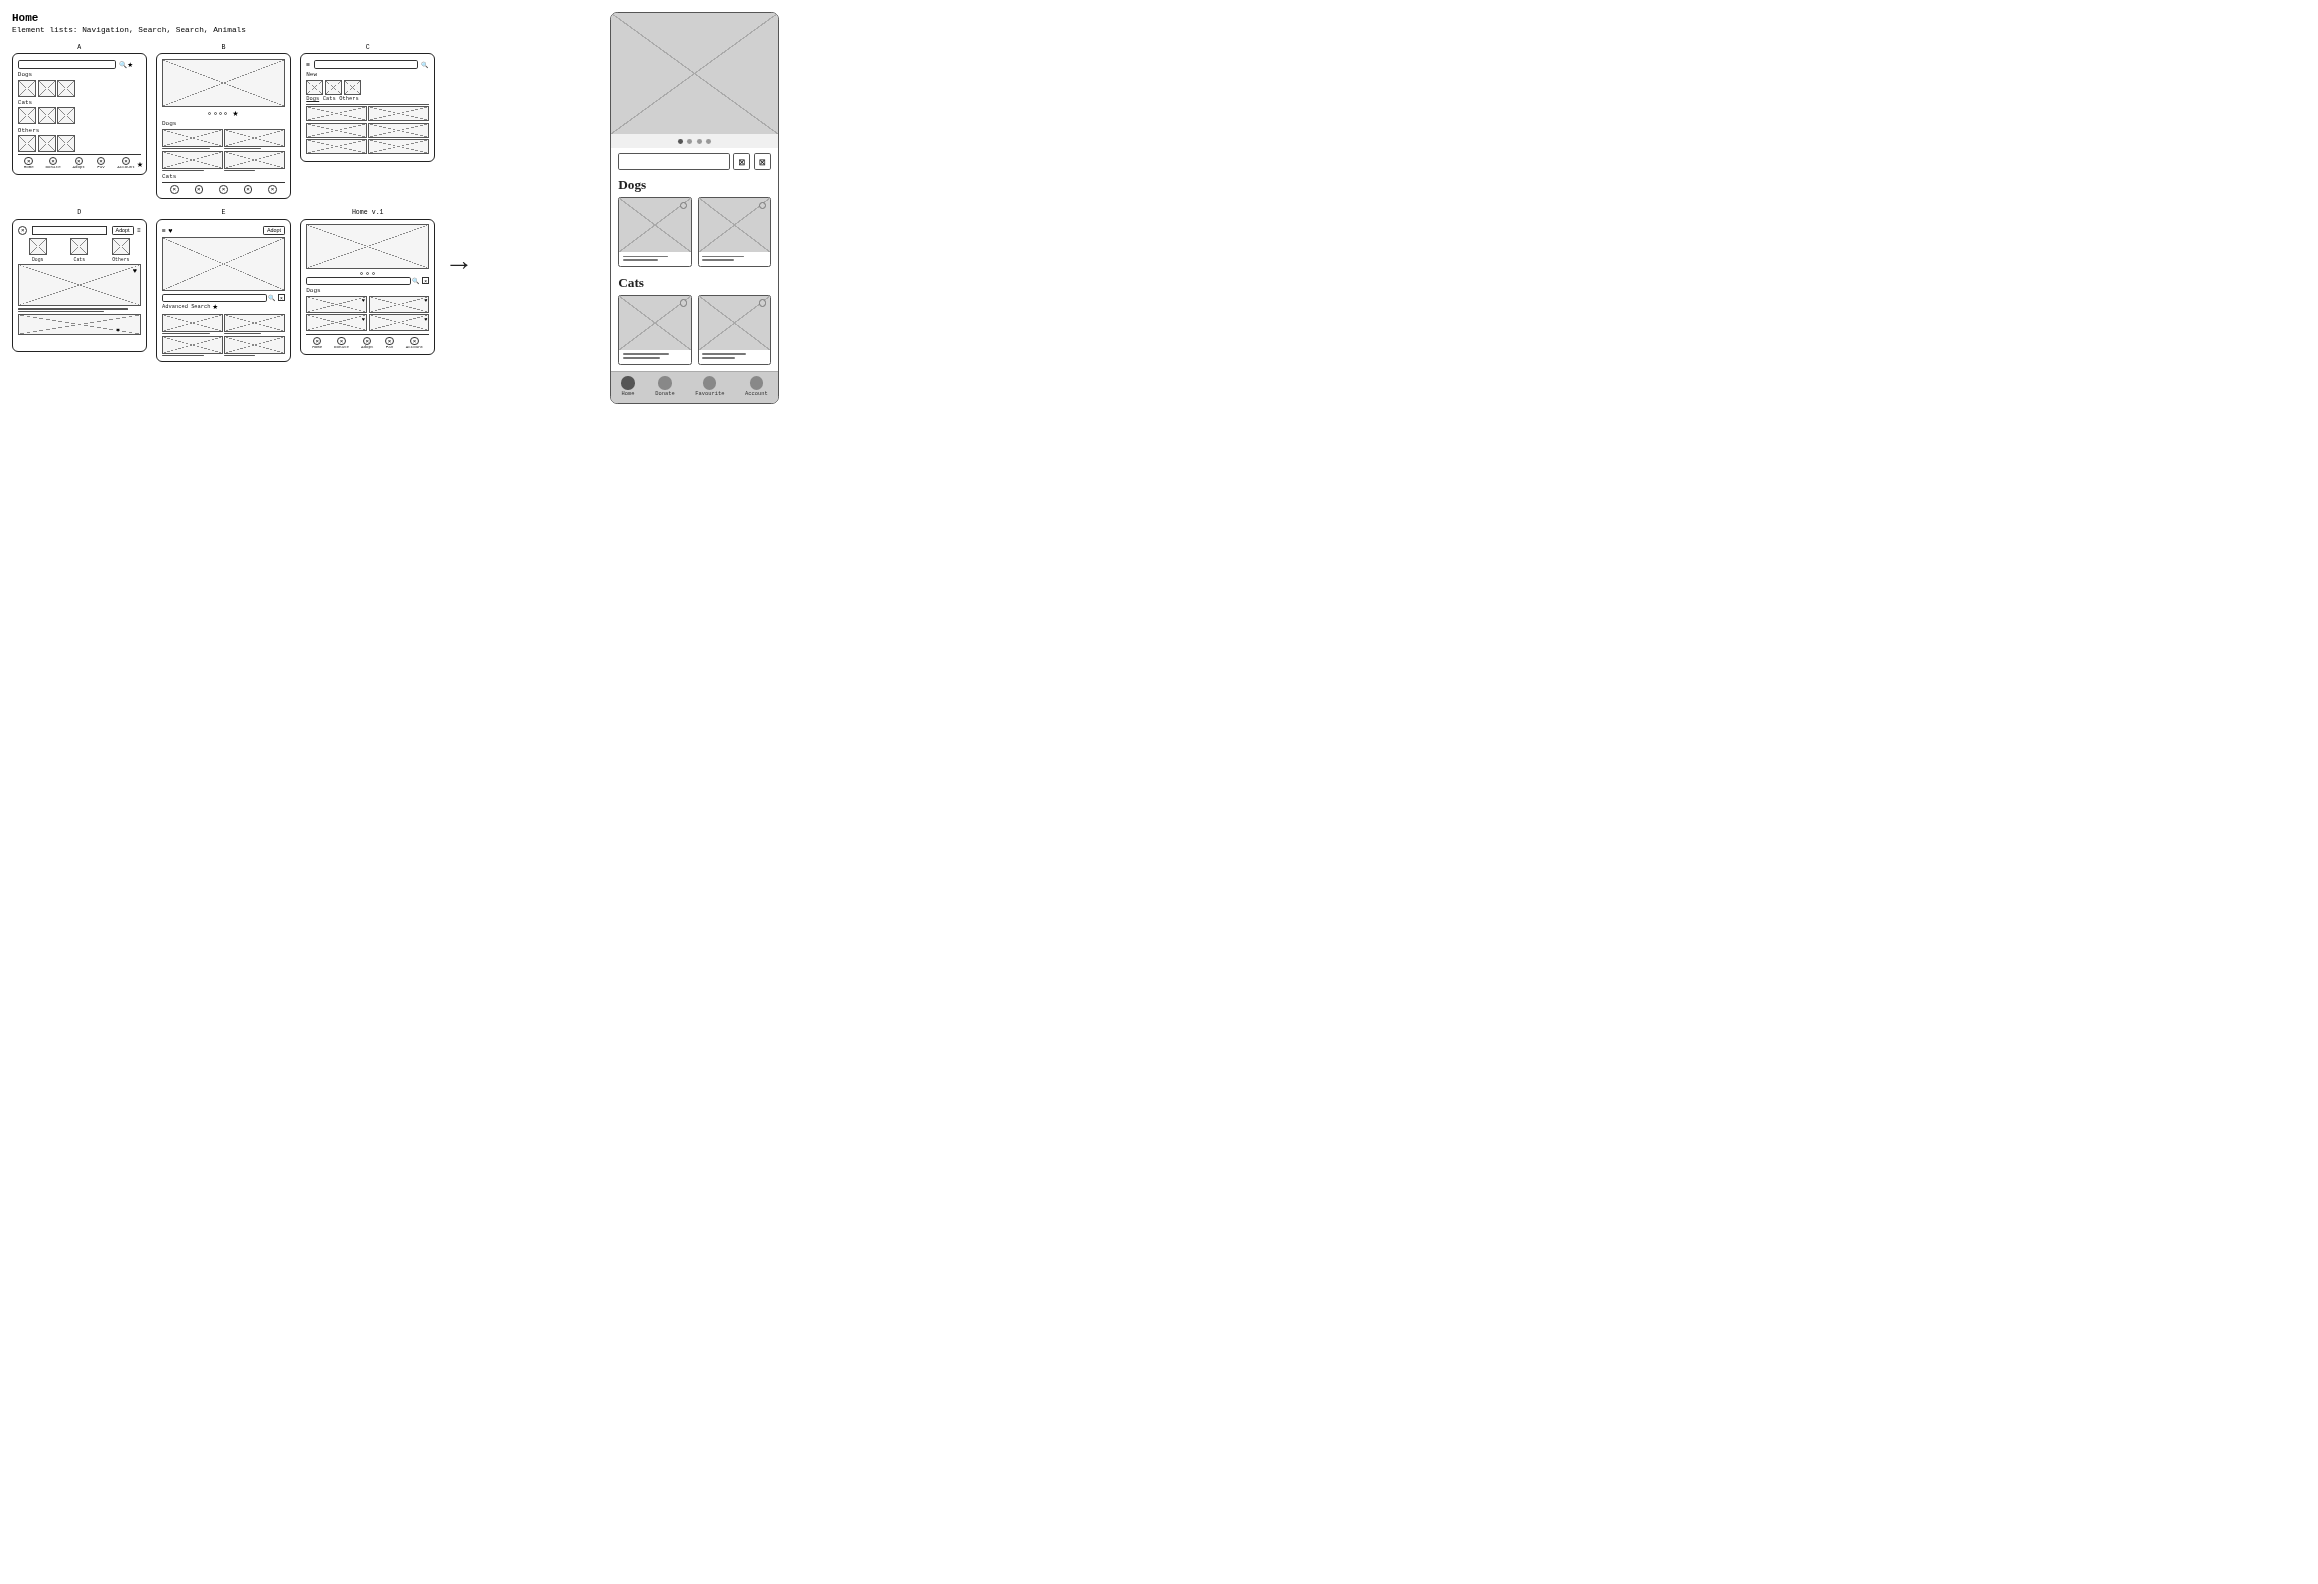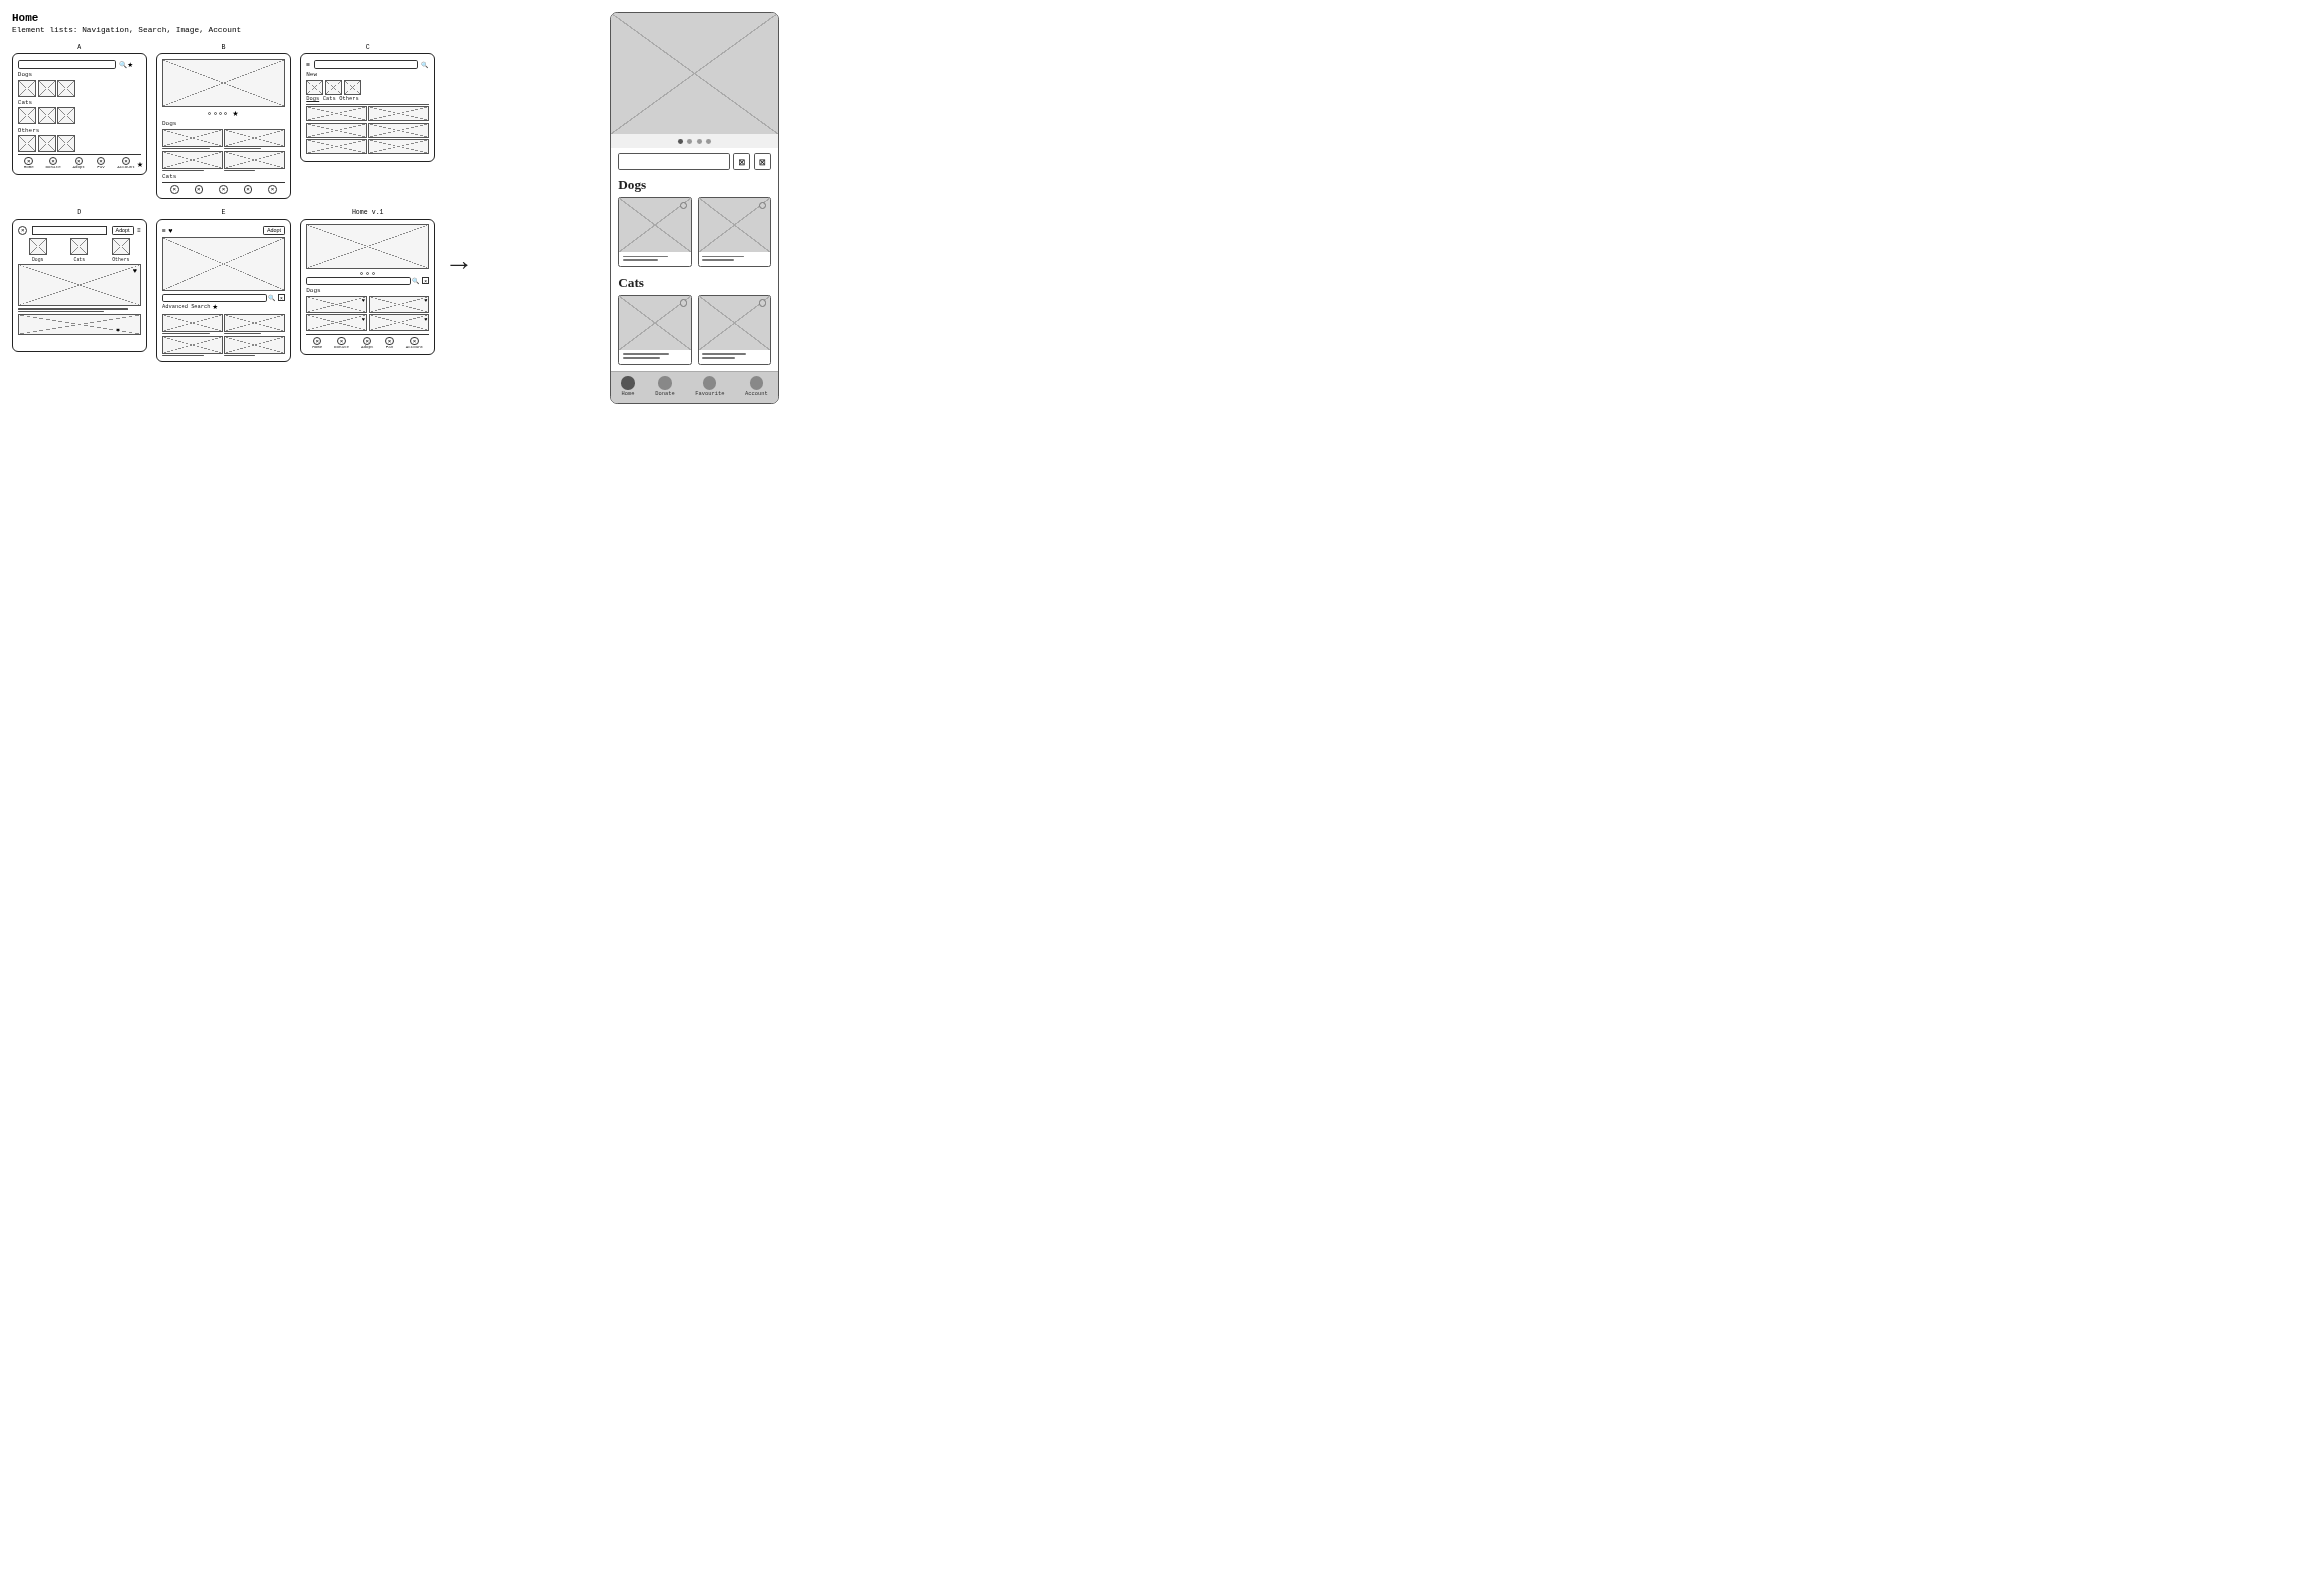--- a/index.html
+++ b/index.html
@@ -355,21 +355,21 @@
       grid-template-columns: 1fr 1fr 1fr;
       gap: 9.7px;
       margin-top: 9.7px;
     }
   </style>
 </head>
 <body>
 
 <div class="left-section">
   <div class="page-title">Home</div>
-  <div class="page-subtitle">Element lists: Navigation, Search, Image, Account</div>
+  <div class="page-subtitle">Element lists: Navigation, Search, Search, Animals</div>
 
   <div class="sketches-grid">
 
     <div>
       <div class="sketch-label">A</div>
       <div class="sketch-frame">
 
         <div class="sketch-row" style="margin-bottom:2.4px;">
           <div class="sketch-search-bar"></div>
           <span style="font-size:6.6px; margin-left:1.2px;">🔍★</span>

